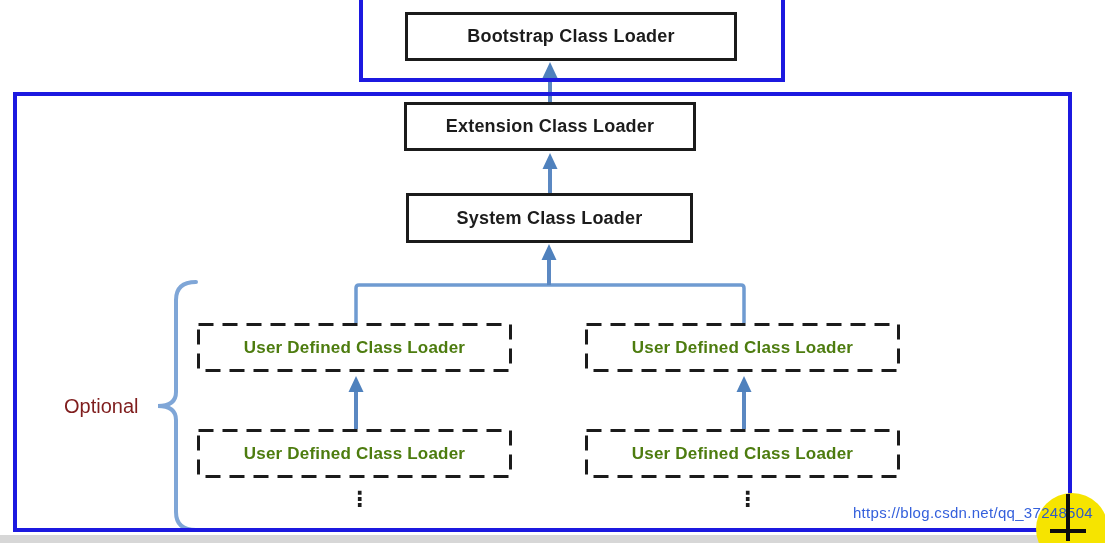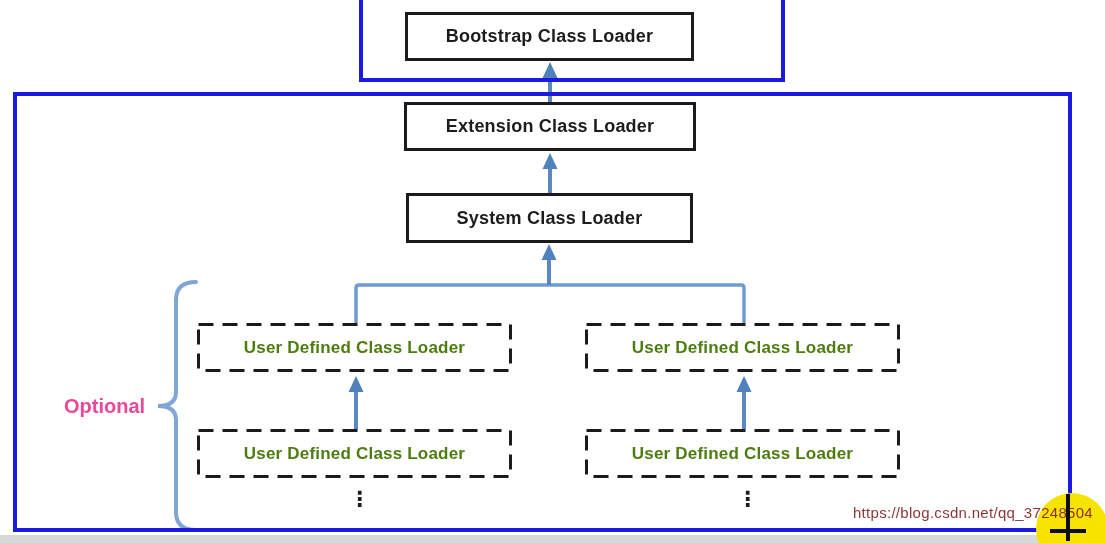--- a/index.html
+++ b/index.html
@@ -21,29 +21,29 @@
     position:absolute;z-index:3;display:flex;align-items:center;justify-content:center;
     font-weight:bold;font-size:17px;color:#4d7c0f;letter-spacing:0.2px;
     box-sizing:border-box;background:transparent;
   }
   
   .frame{
     position:absolute;z-index:4;border:4px solid #1c19e0;background:transparent;
     box-sizing:border-box;pointer-events:none;
   }
   .optional{
-    position:absolute;z-index:3;font-weight:bold;font-size:20px;color:#ec4899;
+    position:absolute;z-index:3;font-weight:normal;font-size:20px;color:#7f1d1d;
   }
   .ellipsis{
     position:absolute;z-index:3;width:16px;text-align:center;
     font-weight:bold;font-size:21px;line-height:10px;color:#1c1c1c;
     letter-spacing:0;white-space:pre;
   }
   .watermark{
-    position:absolute;z-index:6;font-size:15px;color:#7f1d1d;opacity:0.9;
+    position:absolute;z-index:6;font-size:15px;color:#1d4ed8;opacity:0.9;
     letter-spacing:0.3px;white-space:nowrap;
   }
   .highlight-circle{
     position:absolute;z-index:5;width:72px;height:72px;border-radius:50%;
     background:#f6e400;left:1036px;top:493px;
   }
   .cursor-v{position:absolute;z-index:7;left:1066px;top:494px;width:4px;height:47px;background:#0d0d0d;}
   .cursor-h{position:absolute;z-index:7;left:1050px;top:529px;width:36px;height:4px;background:#0d0d0d;}
   .bottom-strip{position:absolute;z-index:1;left:0;top:535px;width:1105px;height:8px;background:#d7d7d7;}
 </style>
@@ -87,21 +87,21 @@
         <polygon points="744,376 736.5,392 751.5,392" fill="#4f81bd"></polygon>
       </g>
     </g>
 
     <path d="M196,282 Q176,282 176,300 L176,392 Q176,406 158,406 Q176,406 176,420 L176,512 Q176,530 196,530" fill="none" stroke="#7fa6d7" stroke-width="4" stroke-linecap="round"></path>
   </svg>
 
   <div class="frame" style="left:359px;top:-10px;width:426px;height:92px;"></div>
   <div class="frame" style="left:13px;top:92px;width:1059px;height:440px;"></div>
 
-  <div class="node" style="left:405px;top:12px;width:289px;height:49px;">
+  <div class="node" style="left:405px;top:12px;width:332px;height:49px;">
     <span>Bootstrap Class Loader</span>
   </div>
   <div class="node" style="left:404px;top:102px;width:292px;height:49px;">
     <span>Extension Class Loader</span>
   </div>
   <div class="node" style="left:406px;top:193px;width:287px;height:50px;">
     <span>System Class Loader</span>
   </div>
 
   <div class="dashed-label" style="left:197px;top:323px;width:315px;height:49px;">

